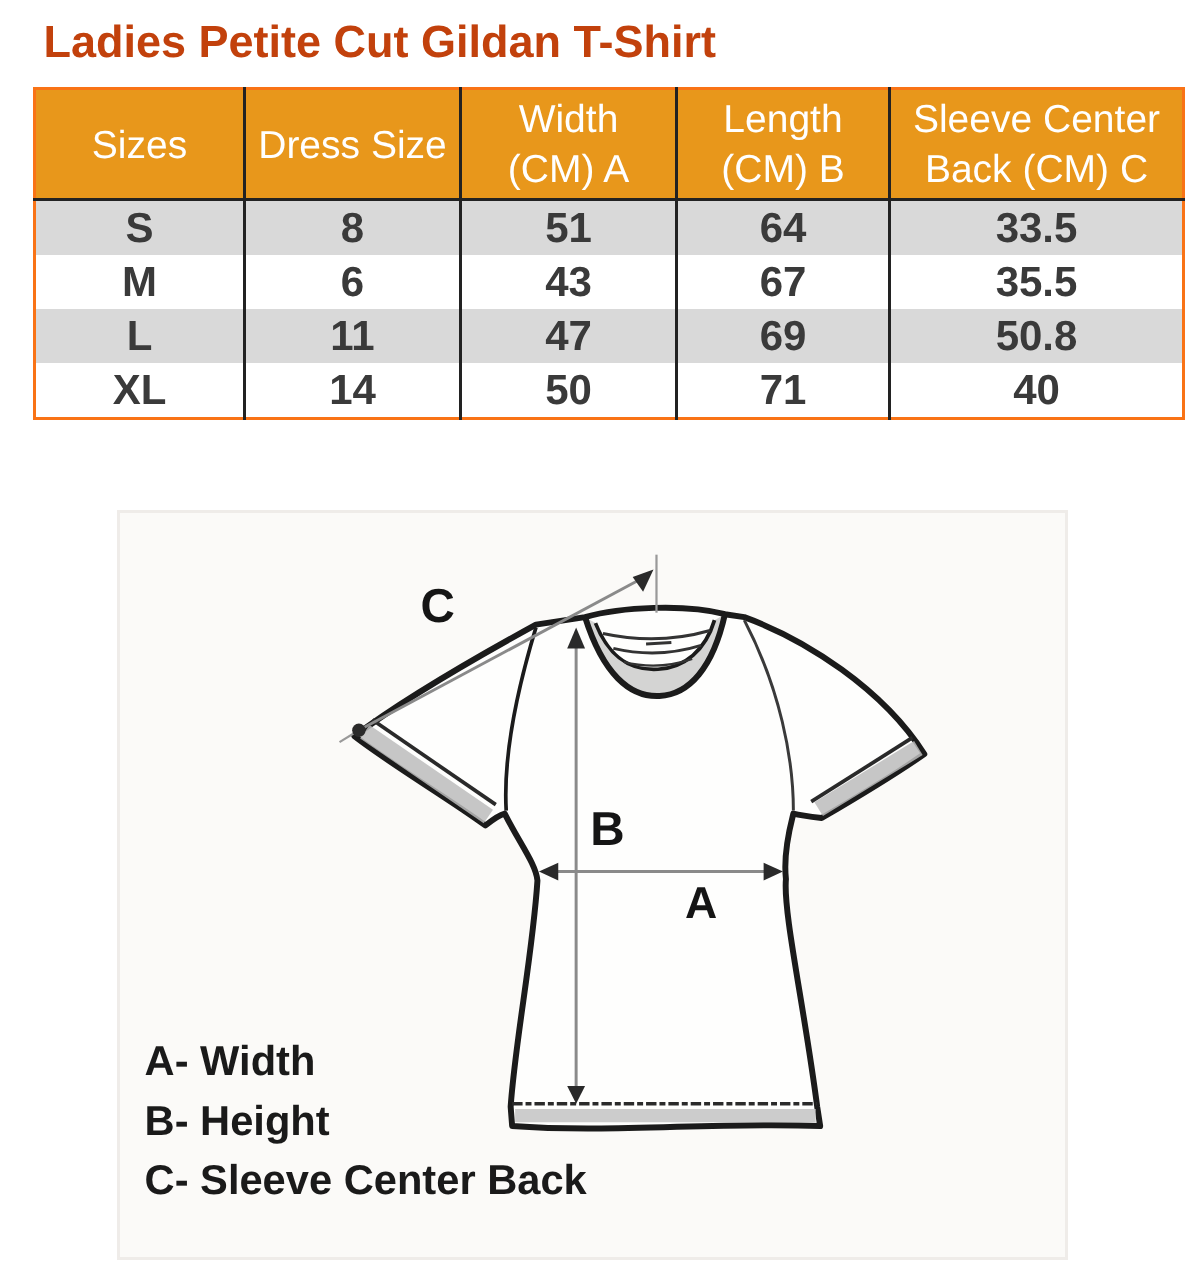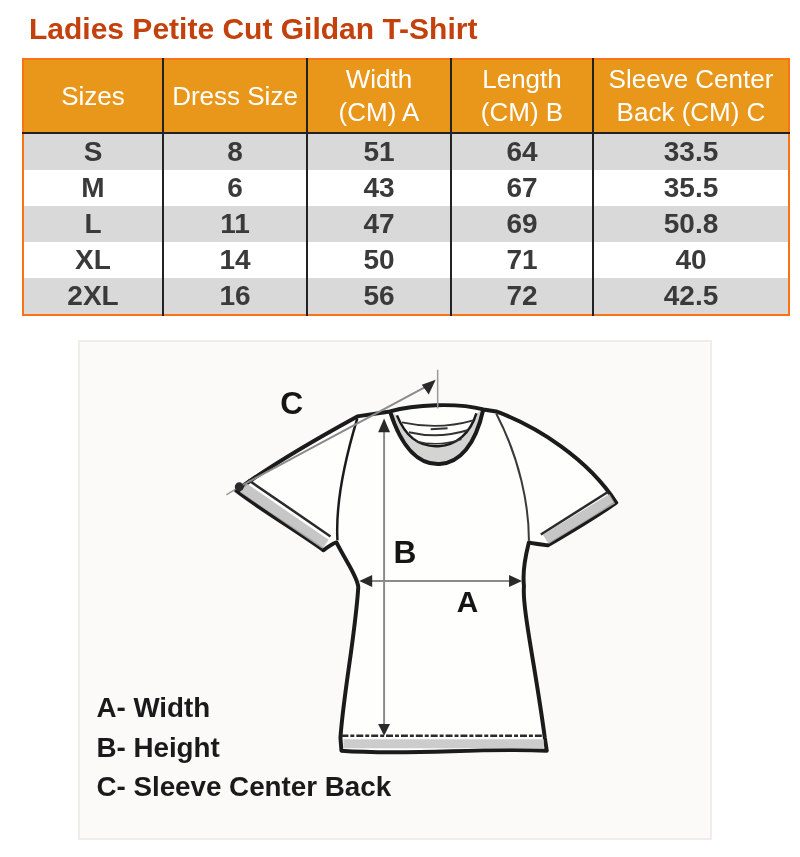--- a/index.html
+++ b/index.html
@@ -121,27 +121,20 @@
       <td>69</td>
       <td>50.8</td>
     </tr>
     <tr>
       <td>XL</td>
       <td>14</td>
       <td>50</td>
       <td>71</td>
       <td>40</td>
     </tr>
-    <tr>
-      <td>2XL</td>
-      <td>16</td>
-      <td>56</td>
-      <td>72</td>
-      <td>42.5</td>
-    </tr>
   </tbody>
 </table>
 
 <div class="diagram-box">
   <svg width="630" height="496" viewBox="0 0 634 500">
 
     <path class="shirt-outline" d="
       M 312 70 L 279 75
       C 248 92, 190 125, 157 150
       C 180 168, 222 193, 245 210

